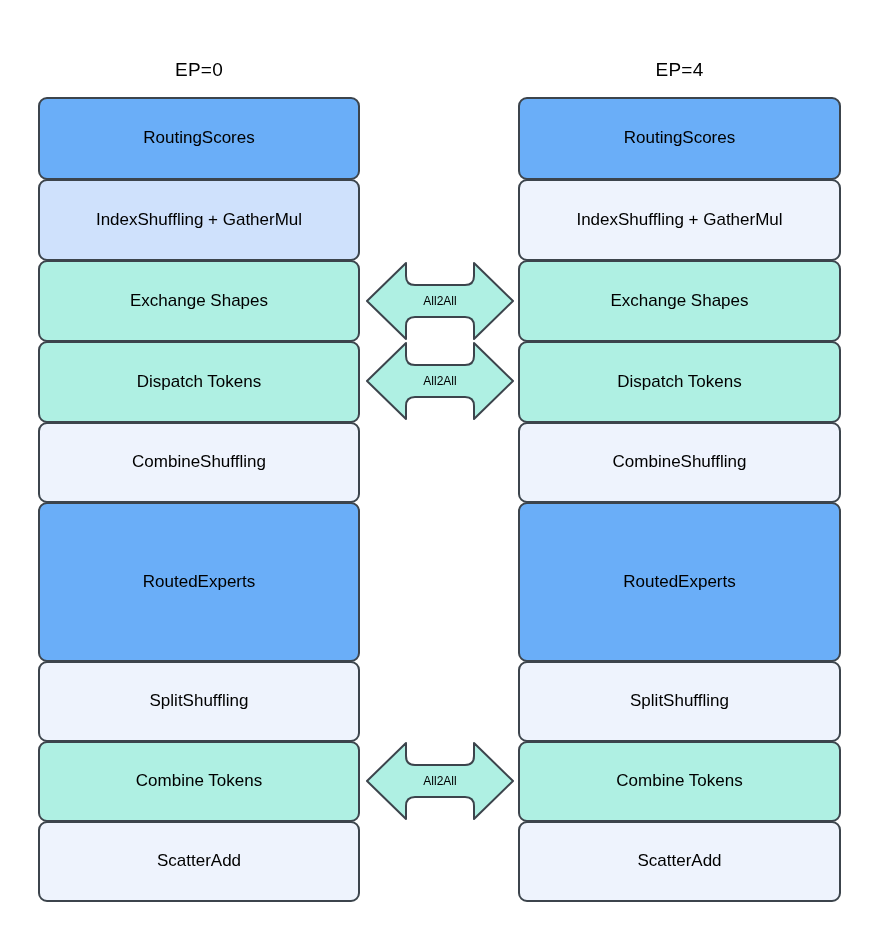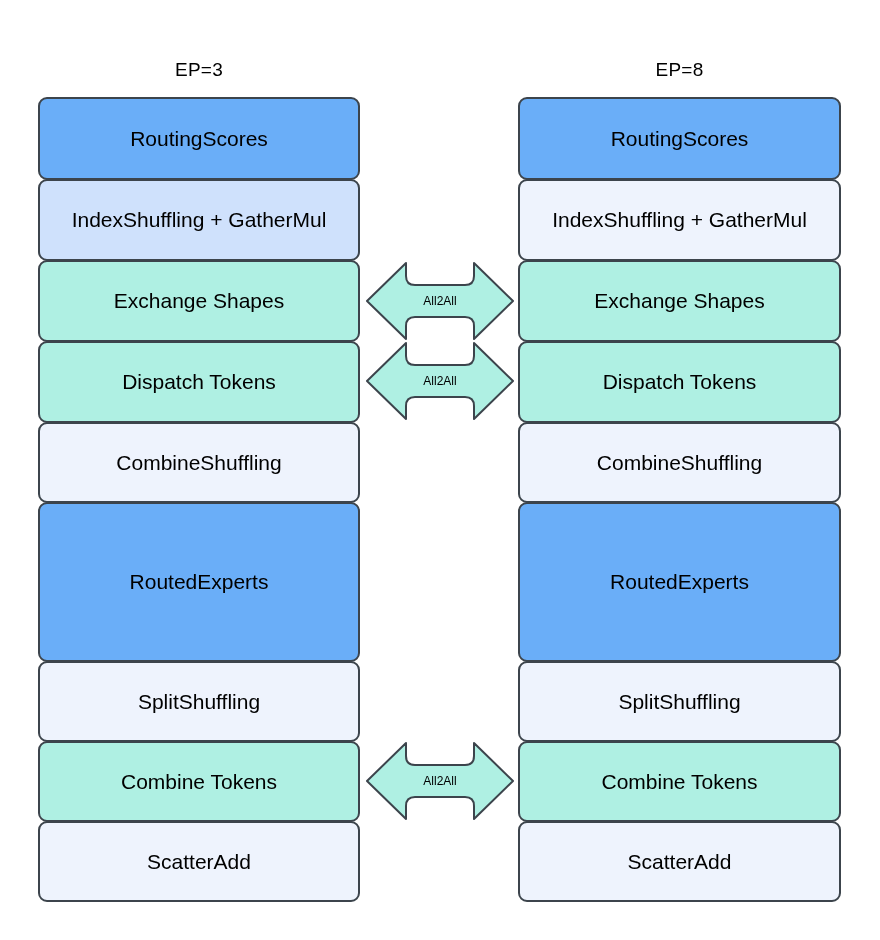--- a/index.html
+++ b/index.html
@@ -34,21 +34,21 @@
 
   
   .stage {
     position: absolute;
     box-sizing: border-box;
     border: 2px solid #3c444c;
     border-radius: 9px;
     display: flex;
     align-items: center;
     justify-content: center;
-    font-size: 21px;
+    font-size: 17px;
     color: #000000;
     text-align: center;
     line-height: 1.2;
     padding: 0 6px;
   }
 
   
   .arrow {
     position: absolute;
   }
@@ -69,22 +69,22 @@
     color: #000000;
     pointer-events: none;
     white-space: nowrap;
   }
 </style>
 </head>
 <body>
 
 <div id="canvas">
 
-  <div class="col-header" style="left:38px; top:60px; width:322px;">EP=3</div>
-  <div class="col-header" style="left:518px; top:60px; width:323px;">EP=8</div>
+  <div class="col-header" style="left:38px; top:60px; width:322px;">EP=0</div>
+  <div class="col-header" style="left:518px; top:60px; width:323px;">EP=4</div>
 
   <div id="stack-ep0">
       <div class="stage" style="left: 38px; top: 97px; width: 322px; height: 83px; background: rgb(106, 174, 248);">
         <span>RoutingScores</span>
       </div>
       <div class="stage" style="left: 38px; top: 179px; width: 322px; height: 82px; background: rgb(207, 225, 252);">
         <span>IndexShuffling + GatherMul</span>
       </div>
       <div class="stage" style="left: 38px; top: 260px; width: 322px; height: 82px; background: rgb(175, 240, 227);">
         <span>Exchange Shapes</span>

